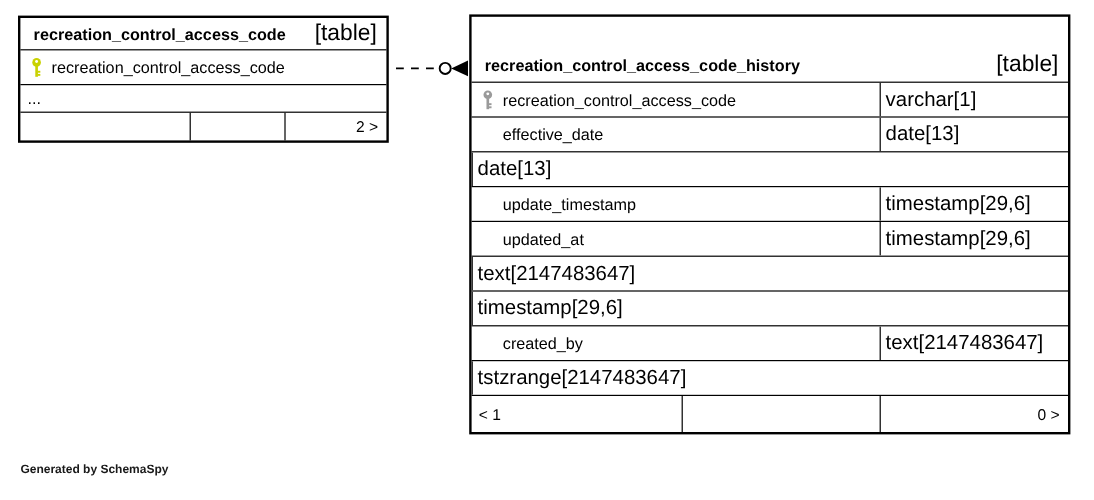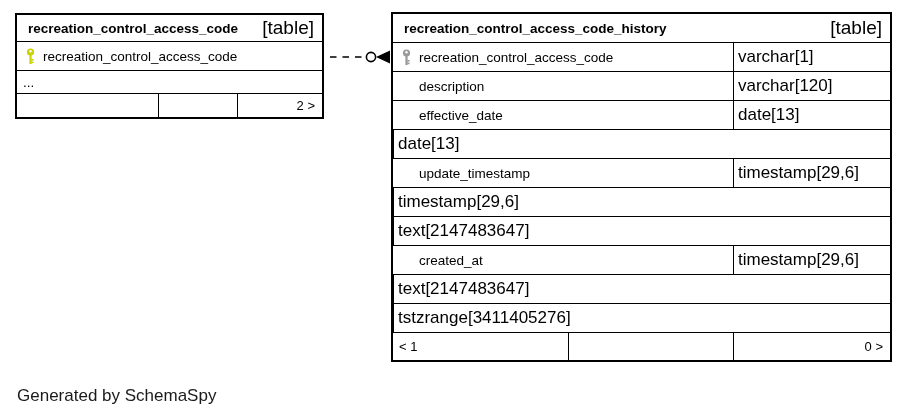--- a/index.html
+++ b/index.html
@@ -24,21 +24,21 @@
   .table-box.right { left: 391px; top: 12px; width: 501px; height: 350px; }
 
   .thead {
     display: flex;
     align-items: center;
     justify-content: space-between;
     border-bottom: 1px solid #000;
     padding: 0 8px 0 11px;
     flex: 0 0 27px;
   }
-  .table-box.right .thead { flex: 0 0 29px; }
+  .table-box.right .thead { flex: 0 0 29px; margin-top: 26px; }
   .tname  { font-weight: bold; font-size: 13.5px; white-space: nowrap; }
   .tbadge { font-size: 19px; white-space: nowrap; margin-left: 10px; }
 
   .trow {
     display: flex;
     align-items: center;
     border-bottom: 1px solid #000;
     flex: 0 0 29px;
     font-size: 13.5px;
     overflow: hidden;
@@ -90,23 +90,24 @@
   .table-box.right .fcell.c1 { flex: 0 0 175px; padding-left: 6px; }
   .table-box.right .fcell.c2 { flex: 0 0 165px; border-left: 1px solid #000; }
   .table-box.right .fcell.c3 { flex: 1 1 auto; border-left: 1px solid #000; justify-content: flex-end; padding-right: 7px; }
 
   .connector { position: absolute; left: 324px; top: 47px; width: 67px; height: 20px; }
 
   .credit {
     position: absolute;
     left: 17px;
     top: 386px;
-    font-size: 17px;
+    font-size: 10px;
     color: #1a1a1a;
     white-space: nowrap;
+    font-weight: bold;
   }
   .key-svg { display: block; }
 </style>
 </head>
 <body>
 
 <div class="canvas">
 
   <div class="table-box left">
     <div class="thead">
@@ -161,59 +162,56 @@
           </svg>
         </span>
         <span class="colname">recreation_control_access_code</span>
       </span>
       <span class="typecell">varchar[1]</span>
     </div>
 
     <div class="trow">
       <span class="namecell">
           <span class="keycell"></span>
-          <span class="colname">description</span>
-        </span>
-      <span class="typecell">varchar[120]</span>
-    </div>
-    <div class="trow">
-      <span class="namecell">
-          <span class="keycell"></span>
           <span class="colname">effective_date</span>
         </span>
       <span class="typecell">date[13]</span>
     </div>
     <div class="trow">
       <span class="typecell">date[13]</span>
     </div>
     <div class="trow">
       <span class="namecell">
           <span class="keycell"></span>
           <span class="colname">update_timestamp</span>
         </span>
       <span class="typecell">timestamp[29,6]</span>
     </div>
     <div class="trow">
+      <span class="namecell">
+          <span class="keycell"></span>
+          <span class="colname">updated_at</span>
+        </span>
       <span class="typecell">timestamp[29,6]</span>
     </div>
     <div class="trow">
       <span class="typecell">text[2147483647]</span>
     </div>
     <div class="trow">
-      <span class="namecell">
-          <span class="keycell"></span>
-          <span class="colname">created_at</span>
-        </span>
       <span class="typecell">timestamp[29,6]</span>
     </div>
     <div class="trow">
+      <span class="namecell">
+          <span class="keycell"></span>
+          <span class="colname">created_by</span>
+        </span>
       <span class="typecell">text[2147483647]</span>
     </div>
     <div class="trow">
-      <span class="typecell">tstzrange[3411405276]</span>
+      <span class="typecell">tstzrange[2147483647]</span>
     </div>
 
     <div class="tfoot">
       <span class="fcell c1">&lt; 1</span>
       <span class="fcell c2"></span>
       <span class="fcell c3">0 &gt;</span>
     </div>
   </div>
 
   <div class="credit">Generated by SchemaSpy</div>

